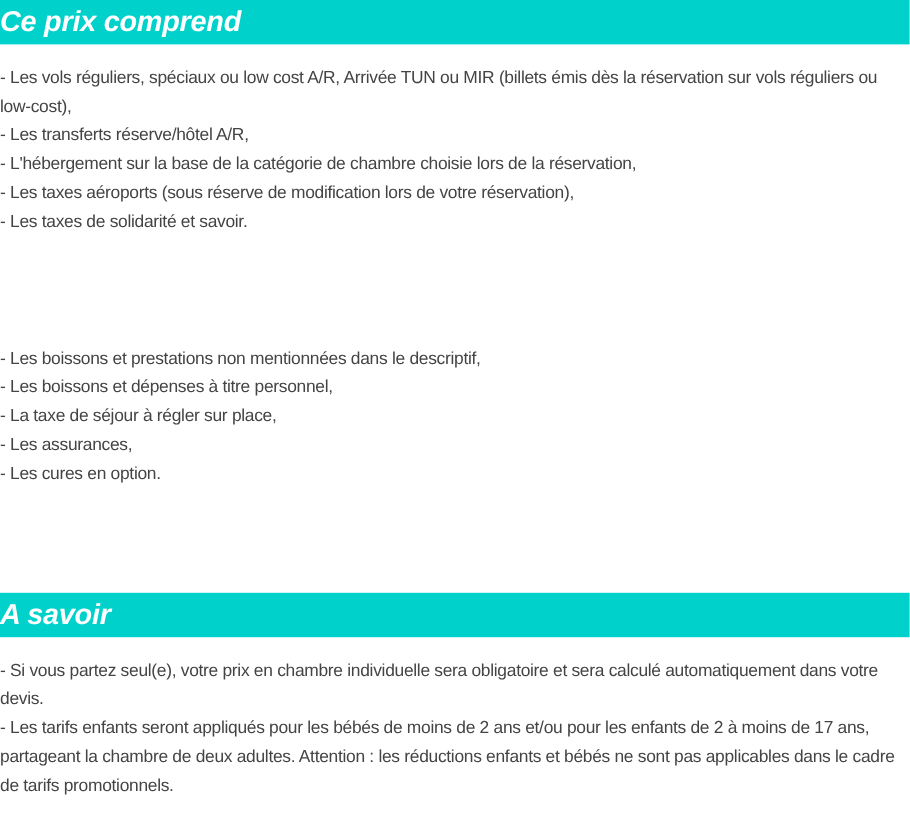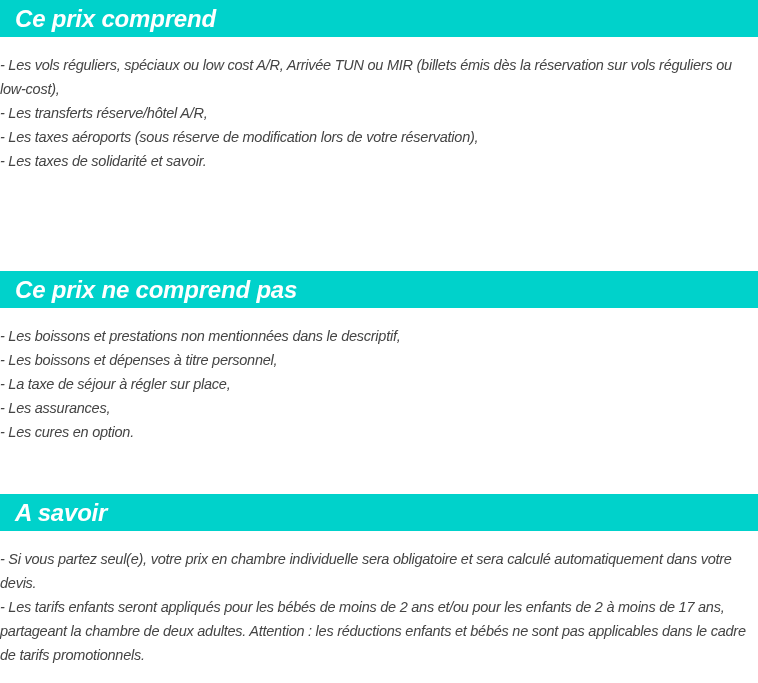--- a/index.html
+++ b/index.html
@@ -17,37 +17,35 @@
     .section {
       position: absolute;
       left: 0;
       width: 758px;
     }
     .section-header {
       background: #00d2cb;
       height: 37px;
       width: 758px;
       box-sizing: border-box;
-      padding-left: 15px;
       display: flex;
       align-items: center;
     }
     .section-title {
       color: #ffffff;
       font-style: italic;
       font-weight: bold;
       font-size: 24px;
       line-height: 37px;
       letter-spacing: -0.2px;
       margin: 0;
     }
     .section-body {
       margin-top: 16px;
       color: #444444;
-      font-style: italic;
       font-size: 14.5px;
       line-height: 24px;
       letter-spacing: -0.25px;
       padding-right: 8px;
     }
     .section-body p {
       margin: 0;
     }
     #sec-included { top: 0; }
     #sec-not-included { top: 271px; }
@@ -56,29 +54,27 @@
 </head>
 <body>
 
 <div class="section" id="sec-included">
   <div class="section-header">
     <h2 class="section-title">Ce prix comprend</h2>
   </div>
   <div class="section-body">
     <p>- Les vols réguliers, spéciaux ou low cost A/R, Arrivée TUN ou MIR (billets émis dès la réservation sur vols réguliers ou low-cost),</p>
     <p>- Les transferts réserve/hôtel A/R,</p>
+    <p>- L'hébergement sur la base de la catégorie de chambre choisie lors de la réservation,</p>
     <p>- Les taxes aéroports (sous réserve de modification lors de votre réservation),</p>
     <p>- Les taxes de solidarité et savoir.</p>
   </div>
 </div>
 
 <div class="section" id="sec-not-included">
-  <div class="section-header">
-    <h2 class="section-title">Ce prix ne comprend pas</h2>
-  </div>
   <div class="section-body">
     <p>- Les boissons et prestations non mentionnées dans le descriptif,</p>
     <p>- Les boissons et dépenses à titre personnel,</p>
     <p>- La taxe de séjour à régler sur place,</p>
     <p>- Les assurances,</p>
     <p>- Les cures en option.</p>
   </div>
 </div>
 
 <div class="section" id="sec-good-to-know">

